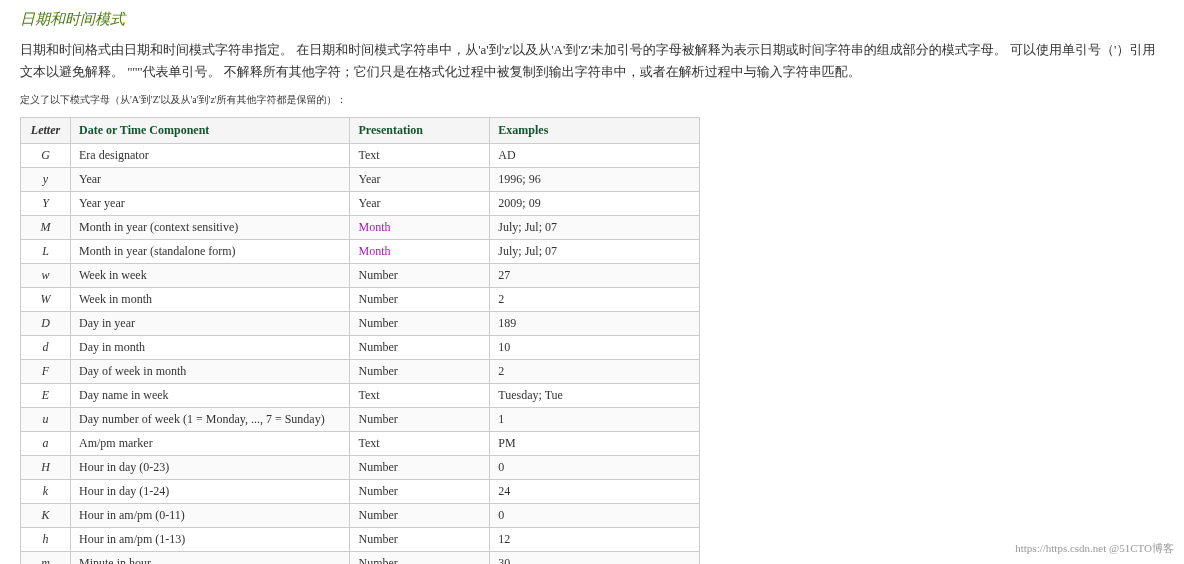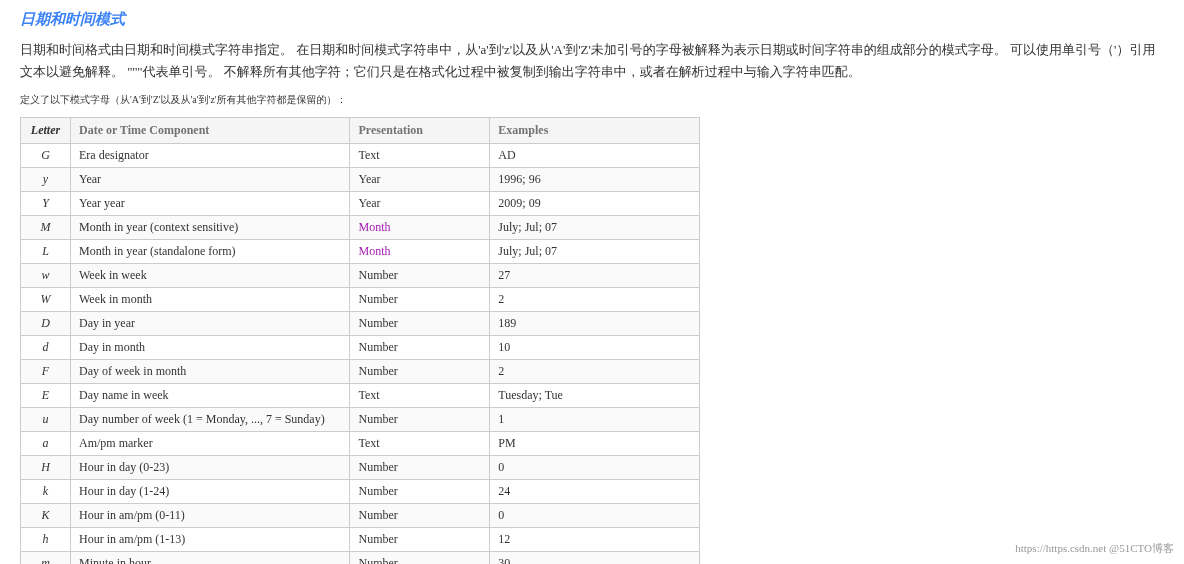--- a/index.html
+++ b/index.html
@@ -5,23 +5,23 @@
     * { margin: 0; padding: 0; box-sizing: border-box; }
     body {
       font-family: "SimSun", "宋体", serif;
       font-size: 13px;
       color: #333;
       background: #fff;
       padding: 10px 20px;
     }
     h1 {
       font-size: 15px;
-      font-weight: bold;
+      font-weight: normal;
       font-style: italic;
-      color: #3b82f6;
+      color: #4d7c0f;
       margin-bottom: 10px;
       border-bottom: none;
     }
     .description {
       font-size: 13px;
       line-height: 1.7;
       margin-bottom: 10px;
       color: #333;
     }
     .definition {
@@ -33,21 +33,21 @@
       border-collapse: collapse;
       width: 680px;
       font-size: 12px;
     }
     table th {
       background-color: #f5f5f5;
       border: 1px solid #ccc;
       padding: 5px 8px;
       text-align: left;
       font-weight: bold;
-      color: #737373;
+      color: #14532d;
     }
     table td {
       border: 1px solid #ccc;
       padding: 4px 8px;
       vertical-align: top;
     }
     table tr:nth-child(even) td {
       background-color: #fafafa;
     }
     .col-letter {

